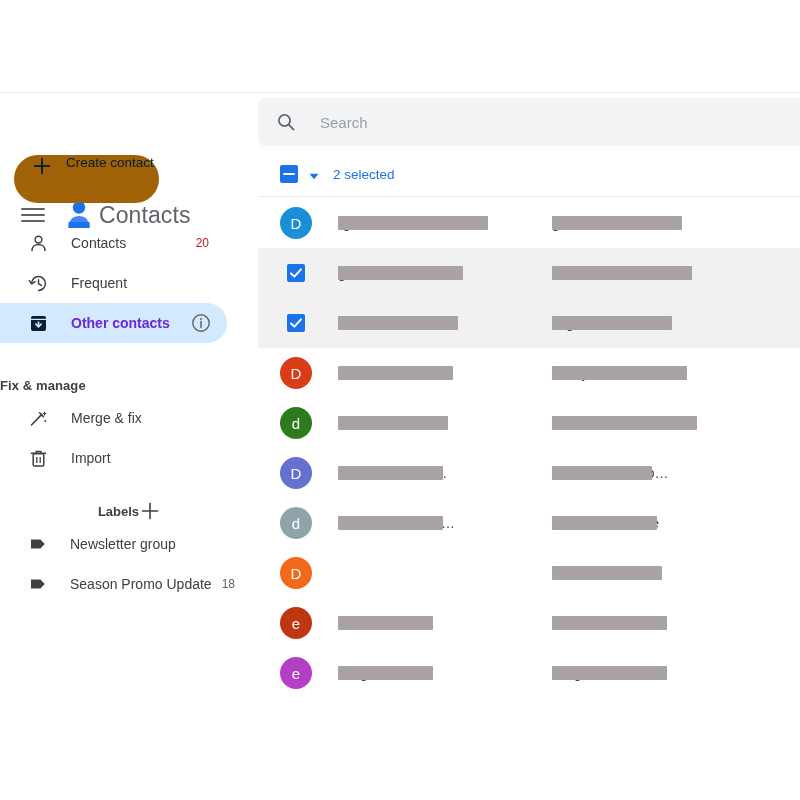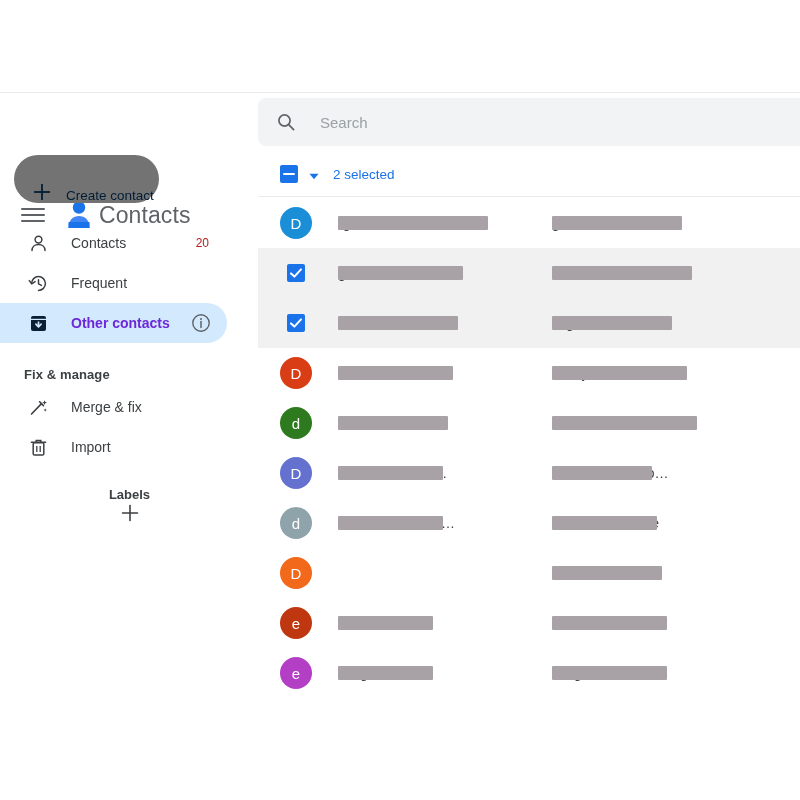--- a/index.html
+++ b/index.html
@@ -44,22 +44,22 @@
     font-family:"Liberation Sans", sans-serif; font-size:15px; color:#3c4043;
     width:440px; height:100%;
   }
   .search-input::placeholder { color:#9aa0a6; }
 
   
   .sidebar { position:absolute; left:0; top:155px; width:255px; }
 
   .create-btn {
     margin:0 0 0 14px; width:145px; height:48px;
-    background:#737373; border:0; border-radius:24px;
-    display:flex; align-items:flex-end; padding-left:17px; cursor:pointer;
+    background:#a16207; border:0; border-radius:24px;
+    display:flex; align-items:flex-start; padding-left:17px; cursor:pointer;
   }
   .create-btn .plus { width:22px; height:22px; flex:0 0 auto; }
   .create-btn .label {
     margin-left:13px; font-size:13.5px; color:#001d35; white-space:nowrap;
   }
 
   .nav-list { margin-top:20px; }
   .nav-item {
     position:relative; display:flex; align-items:center;
     height:40px; margin-right:28px; padding-left:28px;
@@ -70,27 +70,27 @@
     margin-left:22px; font-size:14px; color:#3c4043; white-space:nowrap;
   }
   .nav-item .count {
     position:absolute; right:18px; font-size:12px; color:#b91c1c;
   }
   .nav-item.active { background:#d3e9fd; }
   .nav-item.active .txt { color:#6d28d9; font-weight:bold; }
   .nav-item .info-ico { position:absolute; right:16px; width:20px; height:20px; }
 
   .section-head {
-    margin-top:18px; padding-left:24px; height:26px;
+    margin-top:29px; height:26px;
     display:flex; align-items:center;
     font-size:13px; font-weight:bold; color:#3c4043; letter-spacing:0.1px;
   }
   .labels-head {
     margin-top:20px; padding-left:24px; padding-right:20px; height:26px;
-    display:flex; align-items:center; justify-content:flex-start;flex-direction:column;
+    display:flex; align-items:center; justify-content:center;
   }
   .labels-head .ttl { font-size:13px; font-weight:bold; color:#3c4043; }
   .labels-head .addbtn { width:22px; height:22px; cursor:pointer; }
 
   .label-item {
     display:flex; align-items:center; height:40px; padding-left:28px;
     margin-right:28px; border-radius:0 20px 20px 0; cursor:pointer;
     position:relative;
   }
   .label-item .ico { width:20px; height:20px; flex:0 0 auto; }
@@ -271,20 +271,41 @@
     <div class="labels-head">
       <span class="ttl">Labels</span>
       <span class="addbtn">
         <svg width="22" height="22" viewBox="0 0 22 22">
           <line x1="11" y1="3.5" x2="11" y2="18.5" stroke="#3c4043" stroke-width="1.6" stroke-linecap="round"></line>
           <line x1="3.5" y1="11" x2="18.5" y2="11" stroke="#3c4043" stroke-width="1.6" stroke-linecap="round"></line>
         </svg>
       </span>
     </div>
 
+    <div>
+      <div class="label-item">
+        <span class="ico">
+          <svg width="20" height="20" viewBox="0 0 20 20">
+            <path d="M3 5.4 h9.4 l4.4 4.6 -4.4 4.6 H3 z" fill="#3c4043"></path>
+          </svg>
+        </span>
+        <span class="txt">Newsletter group</span>
+        <span class="count"></span>
+      </div>
+
+      <div class="label-item">
+        <span class="ico">
+          <svg width="20" height="20" viewBox="0 0 20 20">
+            <path d="M3 5.4 h9.4 l4.4 4.6 -4.4 4.6 H3 z" fill="#3c4043"></path>
+          </svg>
+        </span>
+        <span class="txt">Season Promo Update</span>
+        <span class="count">18</span>
+      </div>
+    </div>
   </div>
 
   <div class="select-bar">
     <span class="sel-check"></span>
     <span class="sel-caret">
       <svg width="12" height="12" viewBox="0 0 12 12">
         <polygon points="1.5,3.8 10.5,3.8 6,9.2" fill="#1a73e8"></polygon>
       </svg>
     </span>
     <span class="sel-text">2 selected</span>

